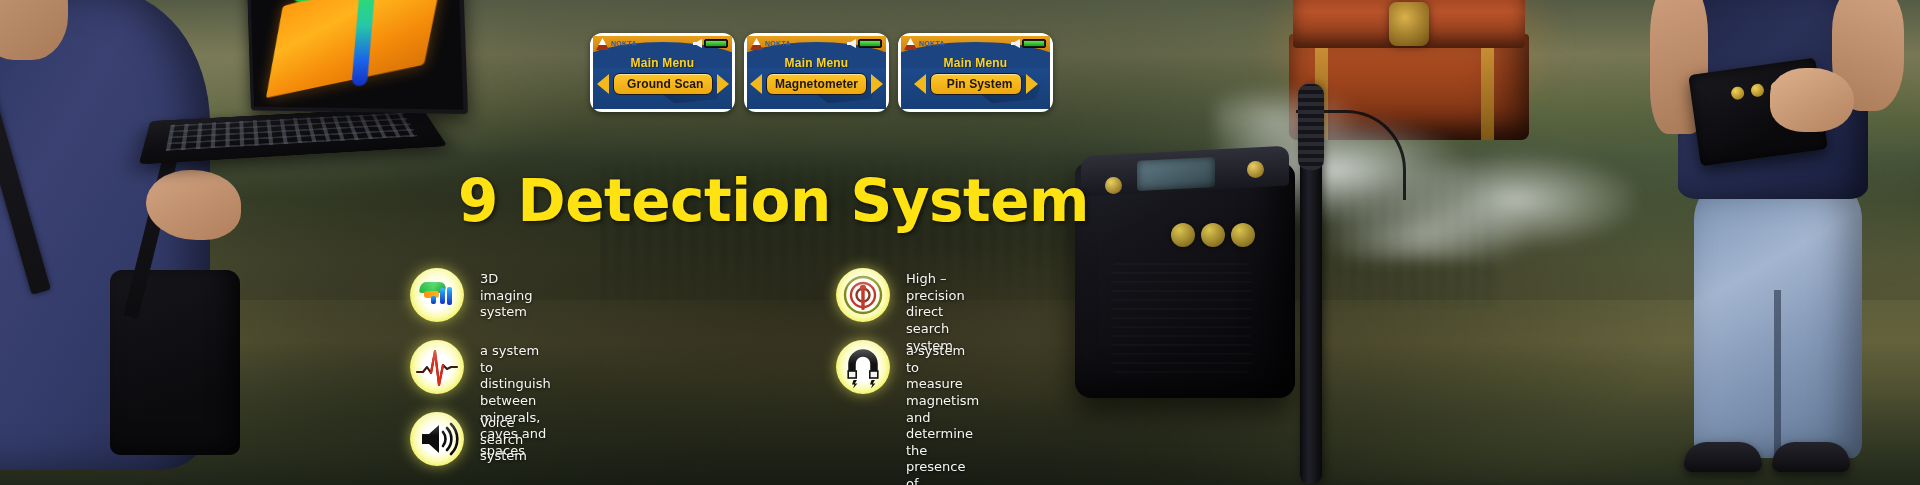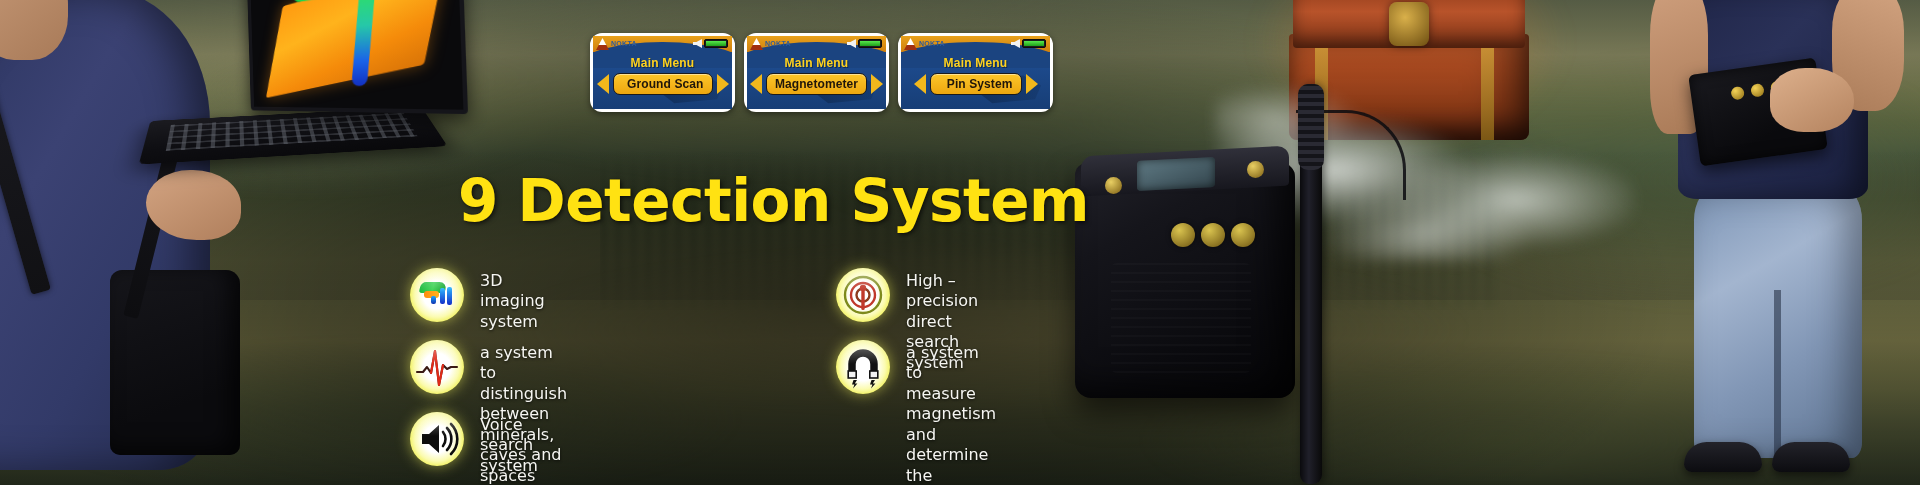--- a/index.html
+++ b/index.html
@@ -369,21 +369,21 @@
   .feat {
     position:absolute; display:flex; align-items:flex-start; gap:16px;
   }
   .feat-icon {
     flex:0 0 auto; width:54px; height:54px; border-radius:50%;
     background:radial-gradient(circle at 50% 50%, #ffffff 36%, #fbfbb0 58%, #eeee45 78%, #d8d814 100%);
     box-shadow:0 0 14px rgba(240,240,90,.55);
     position:relative; overflow:hidden;
   }
   .feat-text {
-    color:#f6f6f2; font-size:16px; line-height:1.28;
+    color:#f6f6f2; font-size:13px; line-height:1.28;
     font-family:"DejaVu Sans","Liberation Sans",sans-serif;
     text-shadow:0 1px 3px rgba(0,0,0,.75);
     padding-top:3px; white-space:pre-line;
   }
 
   
   .ic-3d { position:absolute; left:8px; top:14px; width:38px; height:26px; }
   .ic-3d .g { position:absolute; left:2px; top:0; width:26px; height:11px;
     background:linear-gradient(90deg,#18b83a,#3fd355,#17a332); border-radius:6px 10px 4px 4px;
     transform:skewX(-14deg); }

